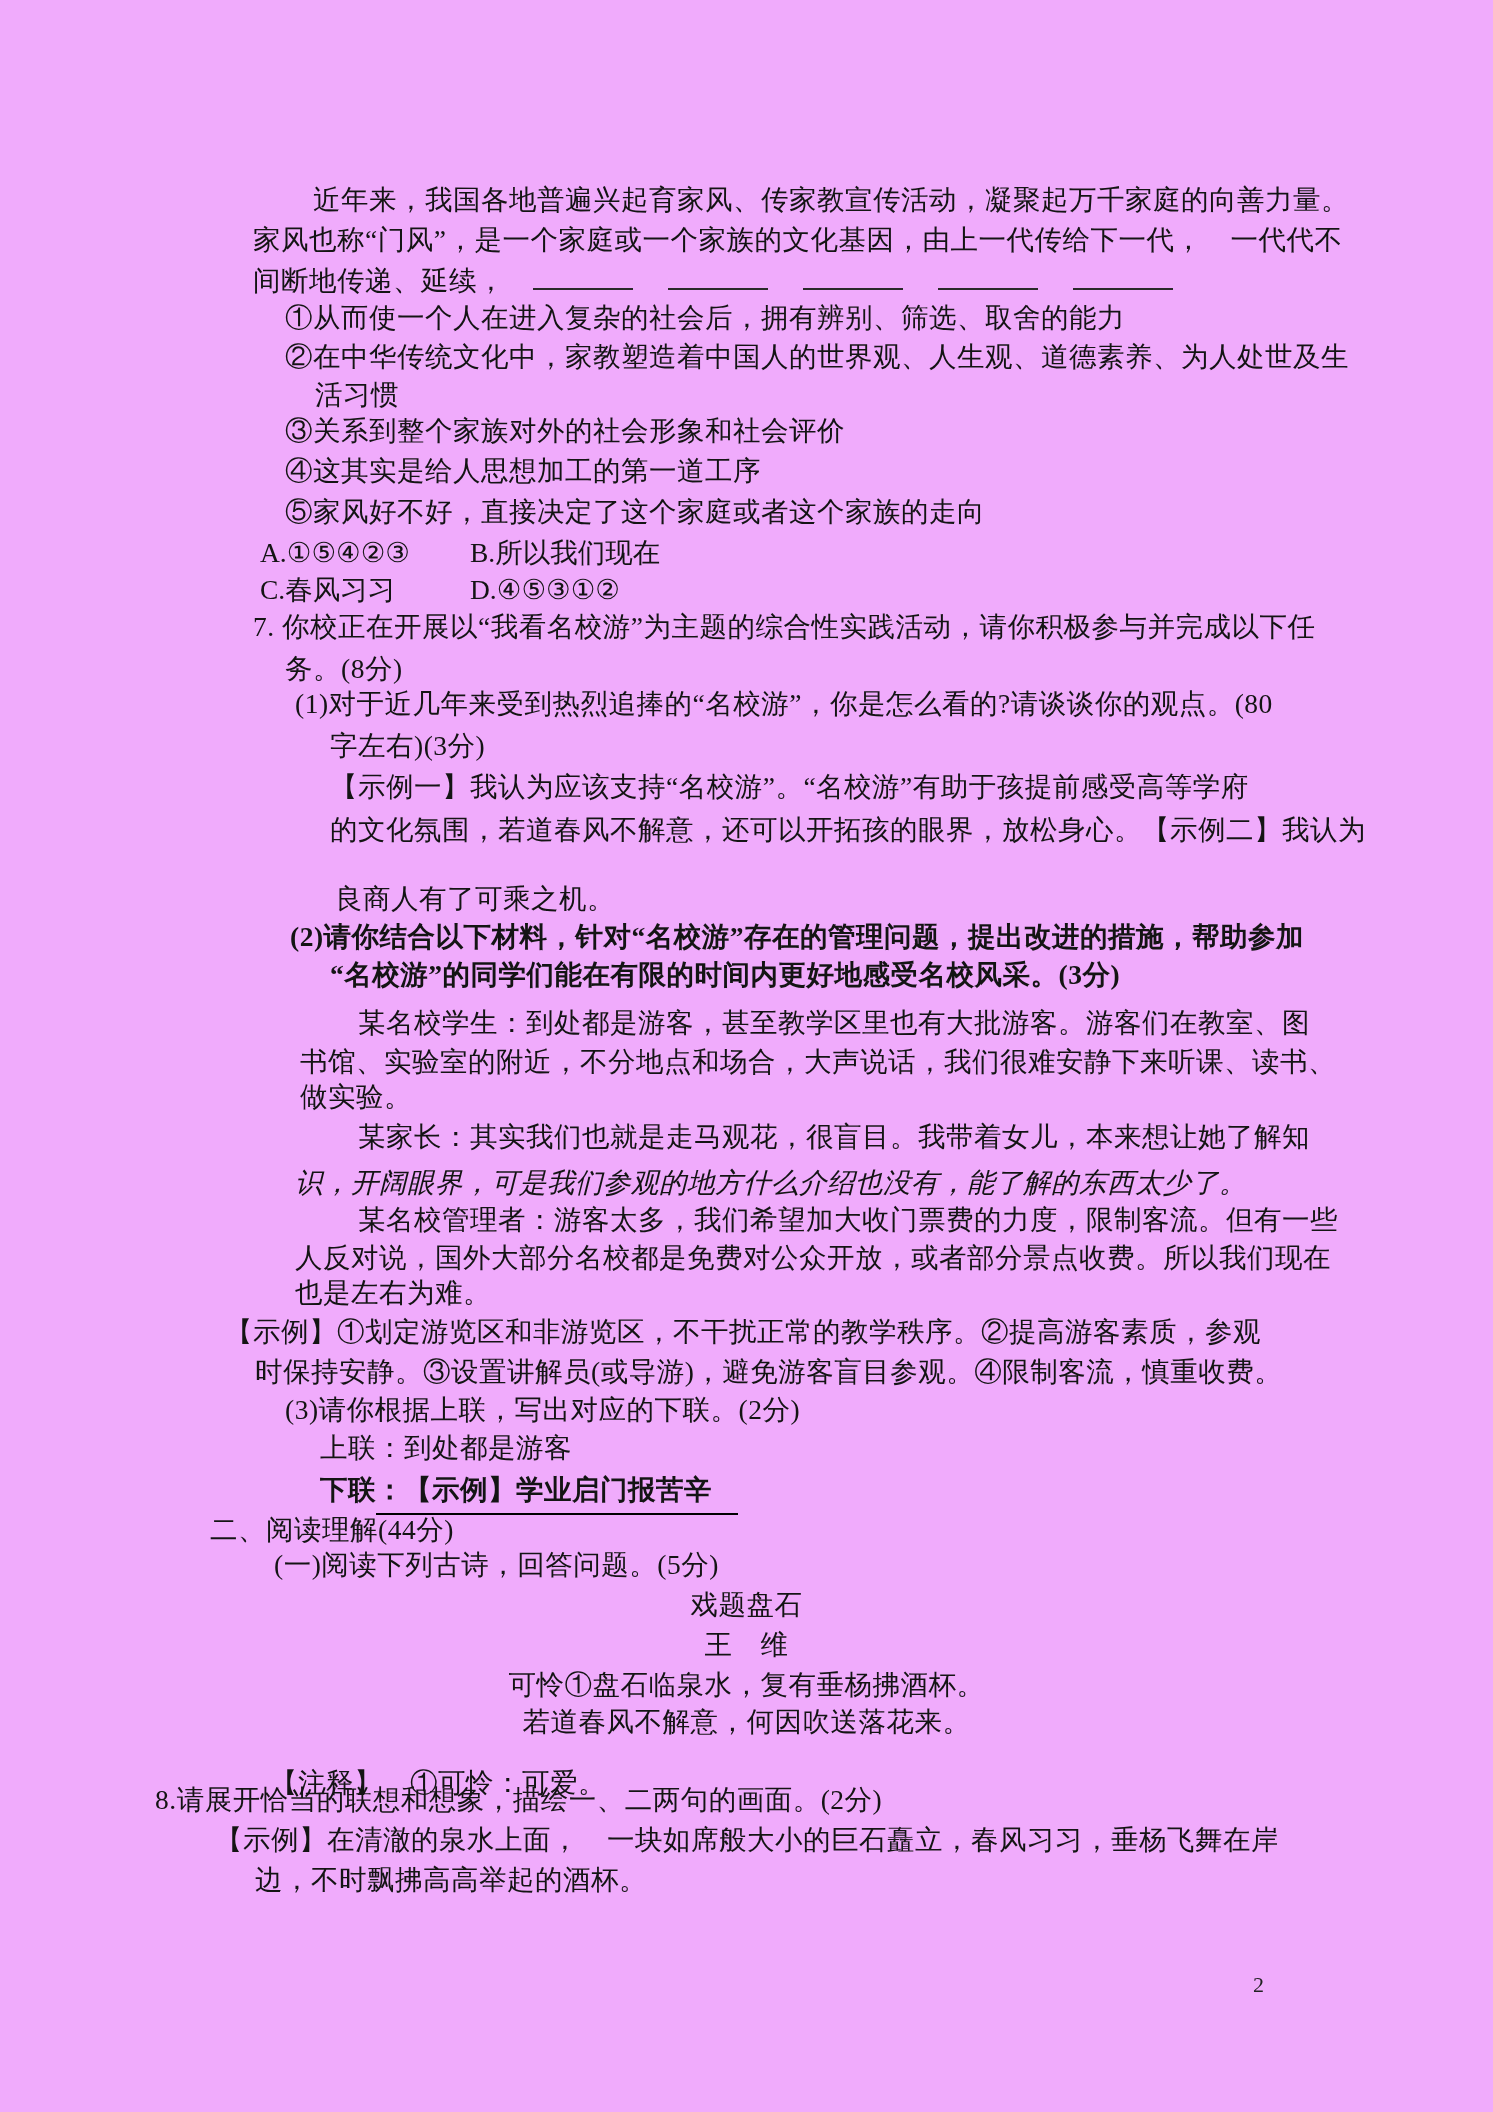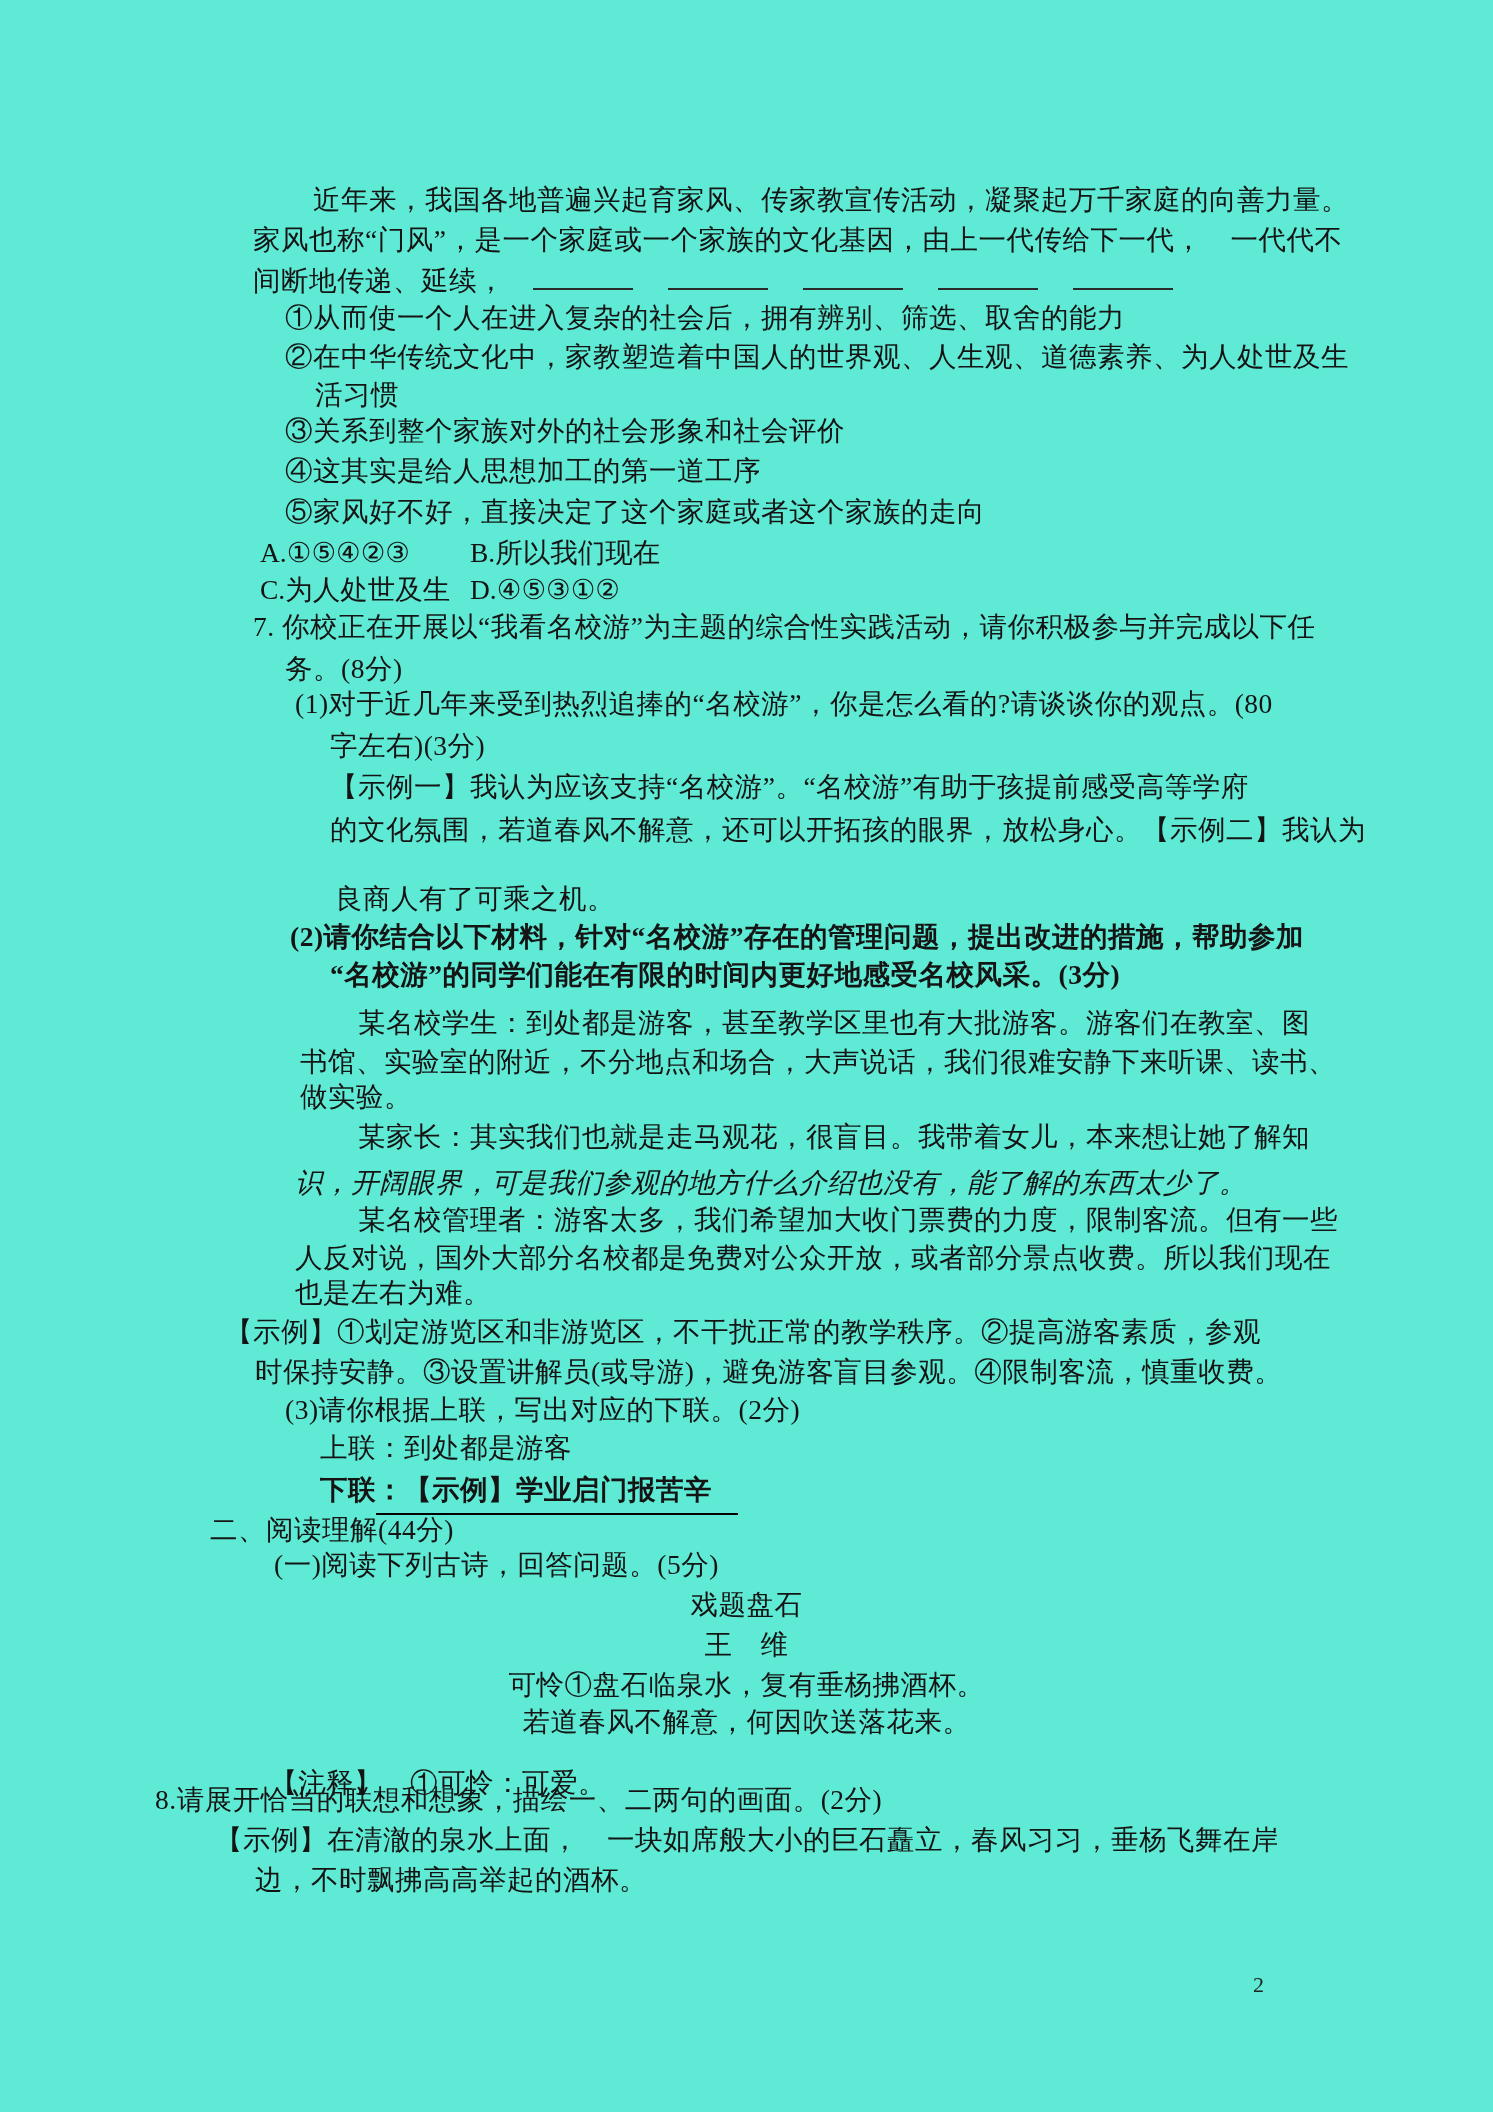--- a/index.html
+++ b/index.html
@@ -4,21 +4,21 @@
 <style>
   html,body{margin:0;padding:0;}
   body{
     width:1493px;height:2112px;
     background:#ffffff;
     font-family:"Liberation Serif","DejaVu Serif",serif;
     color:#141414;
     position:relative;
     overflow:hidden;
   }
-  .page{position:absolute;inset:0;background:#5eead4;}
+  .page{position:absolute;inset:0;background:#f0abfc;}
   .line{
     position:absolute;
     white-space:nowrap;
     font-size:27.5px;
     line-height:40px;
     letter-spacing:0.5px;
   }
   .bold{font-weight:700;}
   .center{left:40px;width:1413px;text-align:center;}
   .blank{
@@ -55,21 +55,21 @@
   <div class="line" style="top:375px;left:315px;">活习惯</div>
   <div class="line" style="top:411px;left:285px;">③关系到整个家族对外的社会形象和社会评价</div>
   <div class="line" style="top:451px;left:285px;">④这其实是给人思想加工的第一道工序</div>
   <div class="line" style="top:492px;left:285px;">⑤家风好不好，直接决定了这个家庭或者这个家族的走向</div>
 
   <div class="opt-row" style="top:533px;left:260px;">
     <span>A.①⑤④②③</span>
     <span class="opt-b">B.所以我们现在</span>
   </div>
   <div class="opt-row" style="top:570px;left:260px;">
-    <span>C.为人处世及生</span>
+    <span>C.春风习习</span>
     <span class="opt-b">D.④⑤③①②</span>
   </div>
 
   <div class="line" style="top:607px;left:253px;">7.  你校正在开展以“我看名校游”为主题的综合性实践活动，请你积极参与并完成以下任</div>
   <div class="line" style="top:649px;left:285px;">务。(8分)</div>
   <div class="line" style="top:684px;left:295px;">(1)对于近几年来受到热烈追捧的“名校游”，你是怎么看的?请谈谈你的观点。(80</div>
   <div class="line" style="top:726px;left:330px;">字左右)(3分)</div>
   <div class="line" style="top:767px;left:330px;">【示例一】我认为应该支持“名校游”。“名校游”有助于孩提前感受高等学府</div>
   <div class="line" style="top:810px;left:330px;">的文化氛围，若道春风不解意，还可以开拓孩的眼界，放松身心。【示例二】我认为</div>
   <div class="line" style="top:879px;left:335px;">良商人有了可乘之机。</div>

